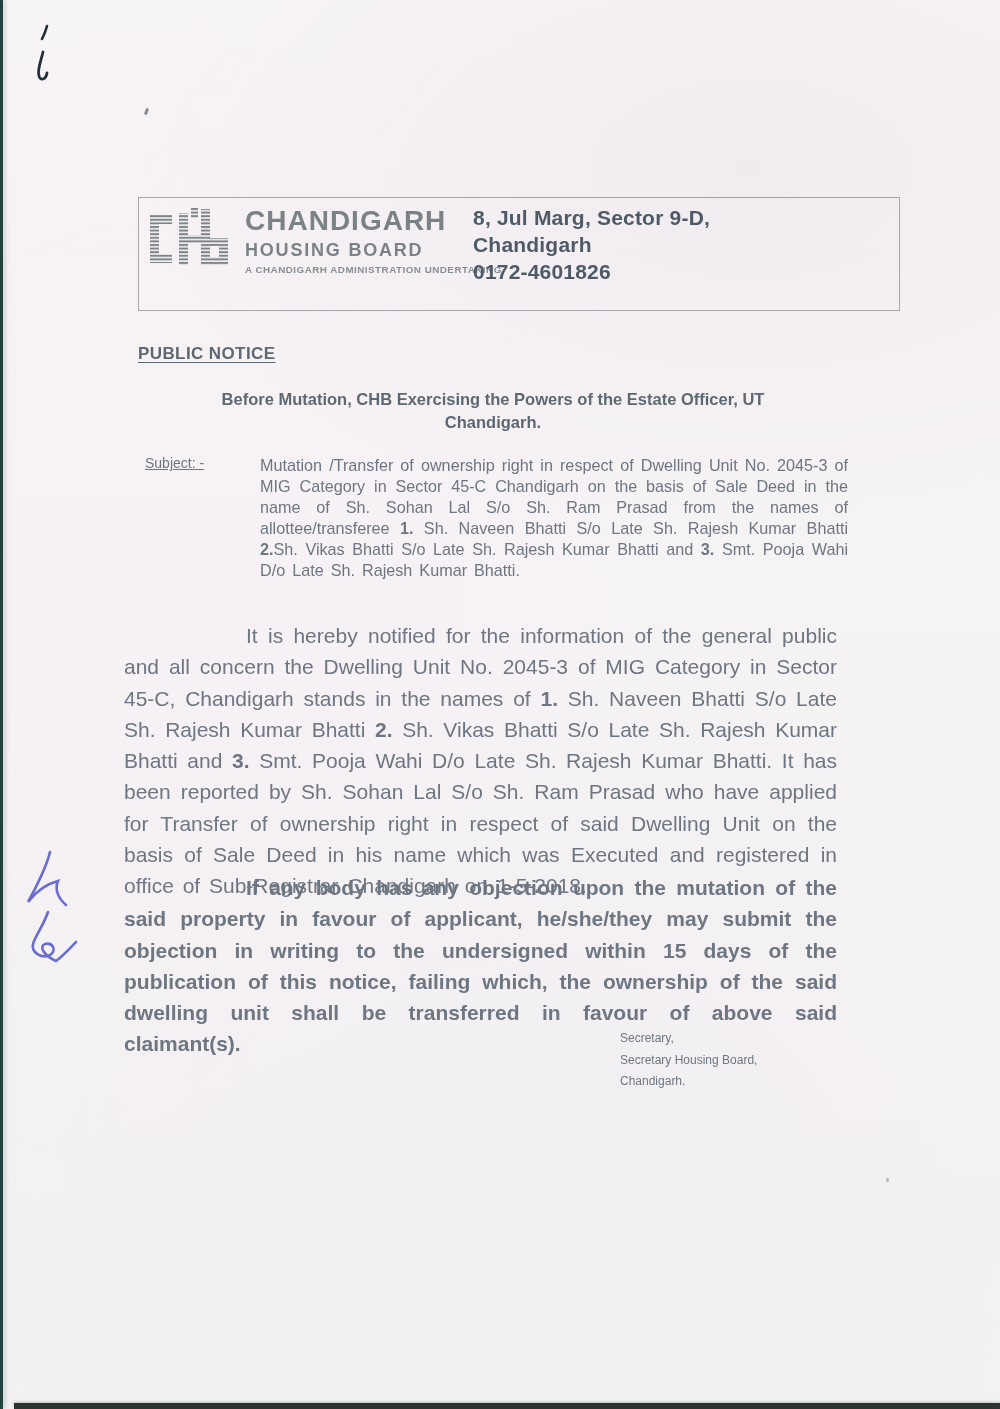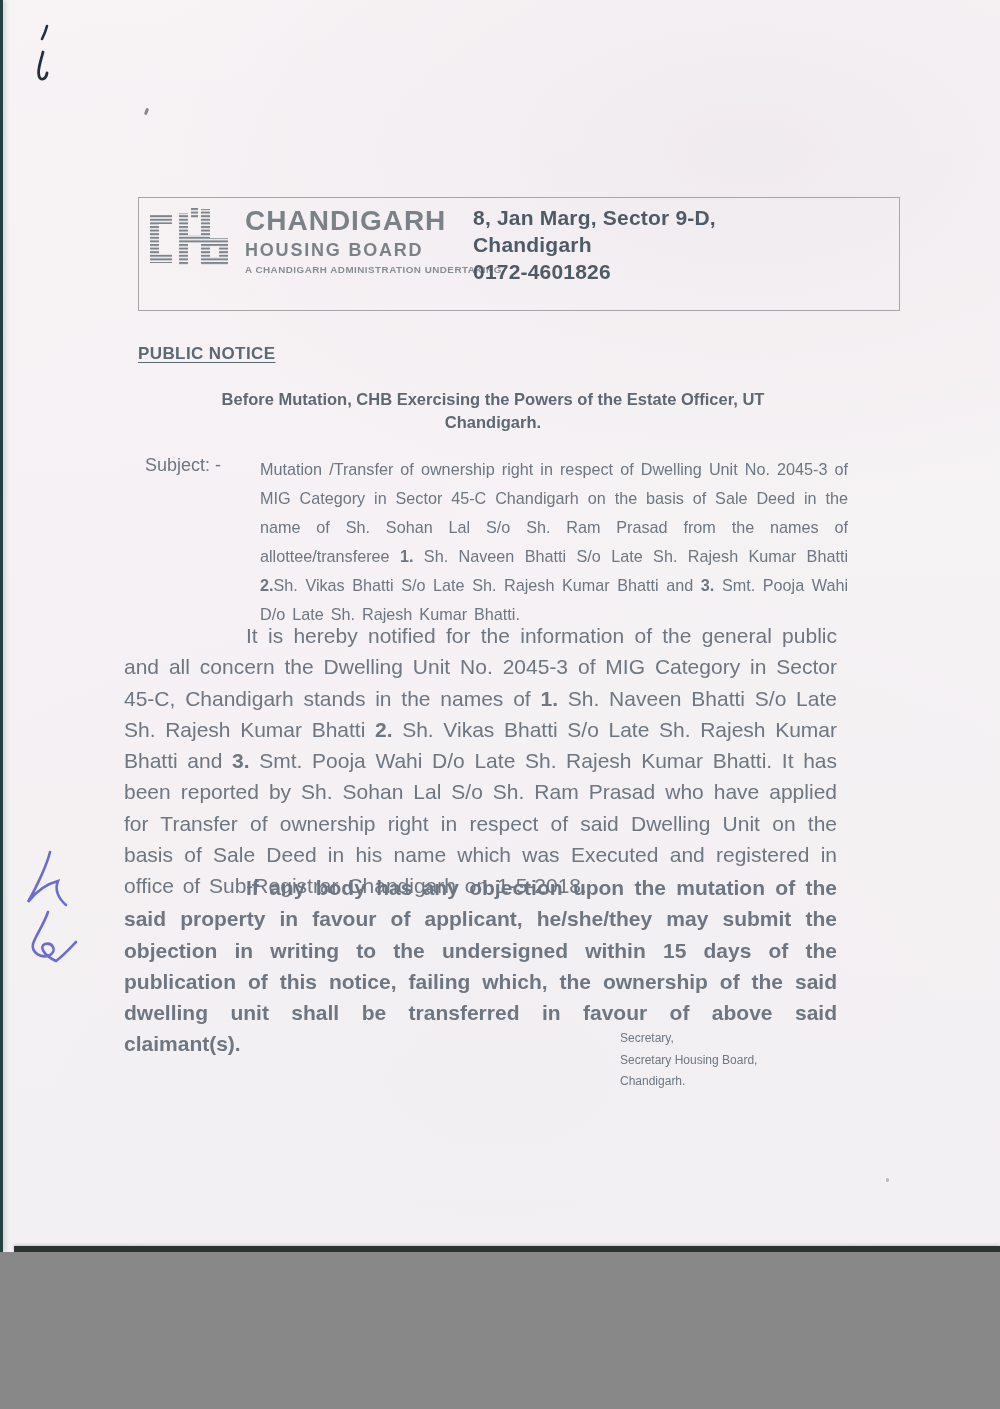--- a/index.html
+++ b/index.html
@@ -1,17 +1,17 @@
 <!DOCTYPE html>
 <html><head>
 <meta charset="utf-8">
 <style>
   html,body{margin:0;padding:0;background:#888;}
   .page{
-    position:relative;width:1000px;height:1252px;overflow:hidden;
+    position:relative;width:1000px;height:1409px;overflow:hidden;
     font-family:"Liberation Sans",sans-serif;
     background:
       radial-gradient(900px 500px at 75% 12%, rgba(236,228,235,.55), rgba(236,228,235,0) 70%),
       radial-gradient(700px 900px at 15% 45%, rgba(246,240,244,.6), rgba(246,240,244,0) 70%),
       radial-gradient(1000px 700px at 50% 85%, rgba(240,236,241,.5), rgba(240,236,241,0) 75%),
       linear-gradient(180deg,#f7f4f5 0%,#f5f2f4 55%,#f3f1f3 100%);
   }
   .edge-left{position:absolute;left:0;top:0;width:3px;height:100%;background:#24403f;box-shadow:2px 0 4px rgba(60,80,80,.28);}
   .edge-bottom{position:absolute;left:14px;right:0;bottom:0;height:6px;background:#2d3233;box-shadow:0 -1px 3px rgba(70,80,80,.3);}
   .corner-marks{position:absolute;left:28px;top:16px;width:40px;height:70px;}
@@ -28,22 +28,22 @@
   .org2{font-size:18px;font-weight:700;letter-spacing:1.8px;color:#7b8287;line-height:28px;white-space:nowrap;}
   .tagline{font-size:9.8px;font-weight:700;letter-spacing:.5px;color:#878e93;white-space:nowrap;}
   .address{position:absolute;left:334px;top:6px;font-weight:700;color:#4e5b66;font-size:21px;line-height:27px;letter-spacing:.2px;}
 
   .title{position:absolute;left:138px;top:344px;width:710px;text-align:left;font-weight:700;font-size:17px;
          color:#5d6872;text-decoration:underline;text-underline-offset:3px;letter-spacing:.4px;}
   .subtitle{position:absolute;left:138px;top:388px;width:710px;text-align:center;font-weight:700;font-size:16.5px;
             line-height:23px;color:#5d6872;}
 
   .subject-row{position:absolute;left:145px;top:455px;width:706px;display:flex;}
-  .subject-label{width:115px;flex:0 0 auto;font-size:18px;color:#6d7681;}
-  .subject-text{width:588px;text-align:justify;font-size:16.2px;line-height:29px;color:#6d7681;word-spacing:2.5px;}
+  .subject-label{width:115px;flex:0 0 auto;font-size:14px;color:#6d7681;text-decoration:underline;}
+  .subject-text{width:588px;text-align:justify;font-size:16.2px;line-height:21px;color:#6d7681;word-spacing:2.5px;}
 
   .para{position:absolute;left:124px;width:713px;text-align:justify;font-size:21px;line-height:31.3px;
         color:#6d7681;word-spacing:3px;text-indent:122px;}
   .para1{top:620px;}
   .para2{top:872px;font-weight:bold;}
 
   .signature{position:absolute;left:620px;top:1028px;font-size:12px;line-height:21.5px;color:#6d7681;}
 </style>
 </head>
 <body>
@@ -82,21 +82,21 @@
           <path d="M62,30 H80 V57 H62 V49 H71 V38 H62 Z"></path>
         </g>
       </svg>
       <div class="org-text">
         <div class="org1">CHANDIGARH</div>
         <div class="org2">HOUSING BOARD</div>
         <div class="tagline">A CHANDIGARH ADMINISTRATION UNDERTAKING</div>
       </div>
     </div>
     <div class="address">
-      <div>8, Jan Marg, Sector 9-D,</div>
+      <div>8, Jul Marg, Sector 9-D,</div>
       <div>Chandigarh</div>
       <div>0172-4601826</div>
     </div>
   </div>
 
   <div class="title">PUBLIC NOTICE</div>
 
   <div class="subtitle">
     <div>Before Mutation, CHB Exercising the Powers of the Estate Officer, UT</div>
     <div>Chandigarh.</div>

